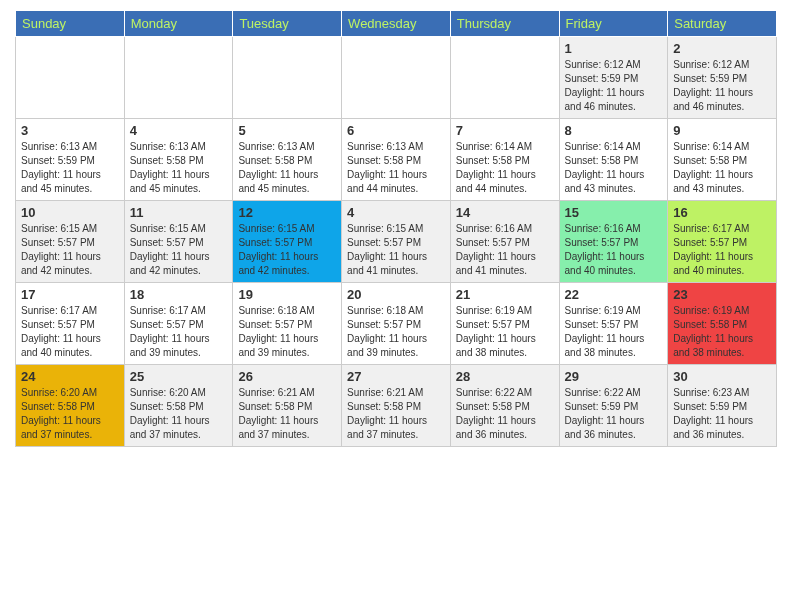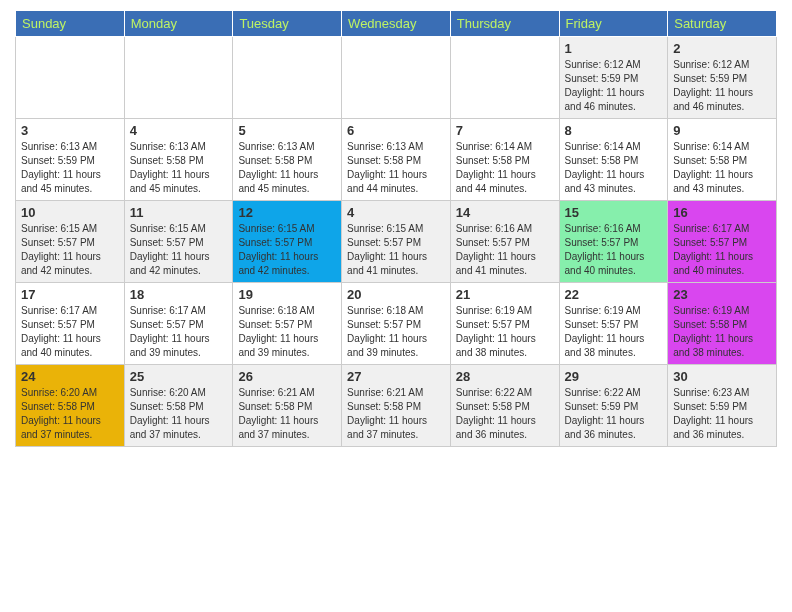--- a/index.html
+++ b/index.html
@@ -100,21 +100,21 @@
             <div class="day-info">Sunrise: 6:15 AM<br>Sunset: 5:57 PM<br>Daylight: 11 hours<br>and 41 minutes.</div>
           </td>
           <td style="background: rgb(240, 240, 240);">
             <span class="day-num">14</span>
             <div class="day-info">Sunrise: 6:16 AM<br>Sunset: 5:57 PM<br>Daylight: 11 hours<br>and 41 minutes.</div>
           </td>
           <td style="background: #86efac;">
             <span class="day-num">15</span>
             <div class="day-info">Sunrise: 6:16 AM<br>Sunset: 5:57 PM<br>Daylight: 11 hours<br>and 40 minutes.</div>
           </td>
-          <td style="background: #d946ef; margin-left: 44px;">
+          <td style="background: #bef264; margin-left: 44px;">
             <span class="day-num">16</span>
             <div class="day-info">Sunrise: 6:17 AM<br>Sunset: 5:57 PM<br>Daylight: 11 hours<br>and 40 minutes.</div>
           </td>
         </tr>
         <tr class="week-row">
           <td style="background: rgb(255, 255, 255);">
             <span class="day-num">17</span>
             <div class="day-info">Sunrise: 6:17 AM<br>Sunset: 5:57 PM<br>Daylight: 11 hours<br>and 40 minutes.</div>
           </td>
           <td style="background: rgb(255, 255, 255);">
@@ -130,21 +130,21 @@
             <div class="day-info">Sunrise: 6:18 AM<br>Sunset: 5:57 PM<br>Daylight: 11 hours<br>and 39 minutes.</div>
           </td>
           <td style="background: rgb(255, 255, 255);">
             <span class="day-num">21</span>
             <div class="day-info">Sunrise: 6:19 AM<br>Sunset: 5:57 PM<br>Daylight: 11 hours<br>and 38 minutes.</div>
           </td>
           <td style="background: rgb(255, 255, 255);">
             <span class="day-num">22</span>
             <div class="day-info">Sunrise: 6:19 AM<br>Sunset: 5:57 PM<br>Daylight: 11 hours<br>and 38 minutes.</div>
           </td>
-          <td style="background: #d946ef;">
+          <td style="background: #ef4444;">
             <span class="day-num">23</span>
             <div class="day-info">Sunrise: 6:19 AM<br>Sunset: 5:58 PM<br>Daylight: 11 hours<br>and 38 minutes.</div>
           </td>
         </tr>
         <tr class="week-row">
           <td style="background: #eab308;">
             <span class="day-num">24</span>
             <div class="day-info">Sunrise: 6:20 AM<br>Sunset: 5:58 PM<br>Daylight: 11 hours<br>and 37 minutes.</div>
           </td>
           <td style="background: rgb(240, 240, 240);">

